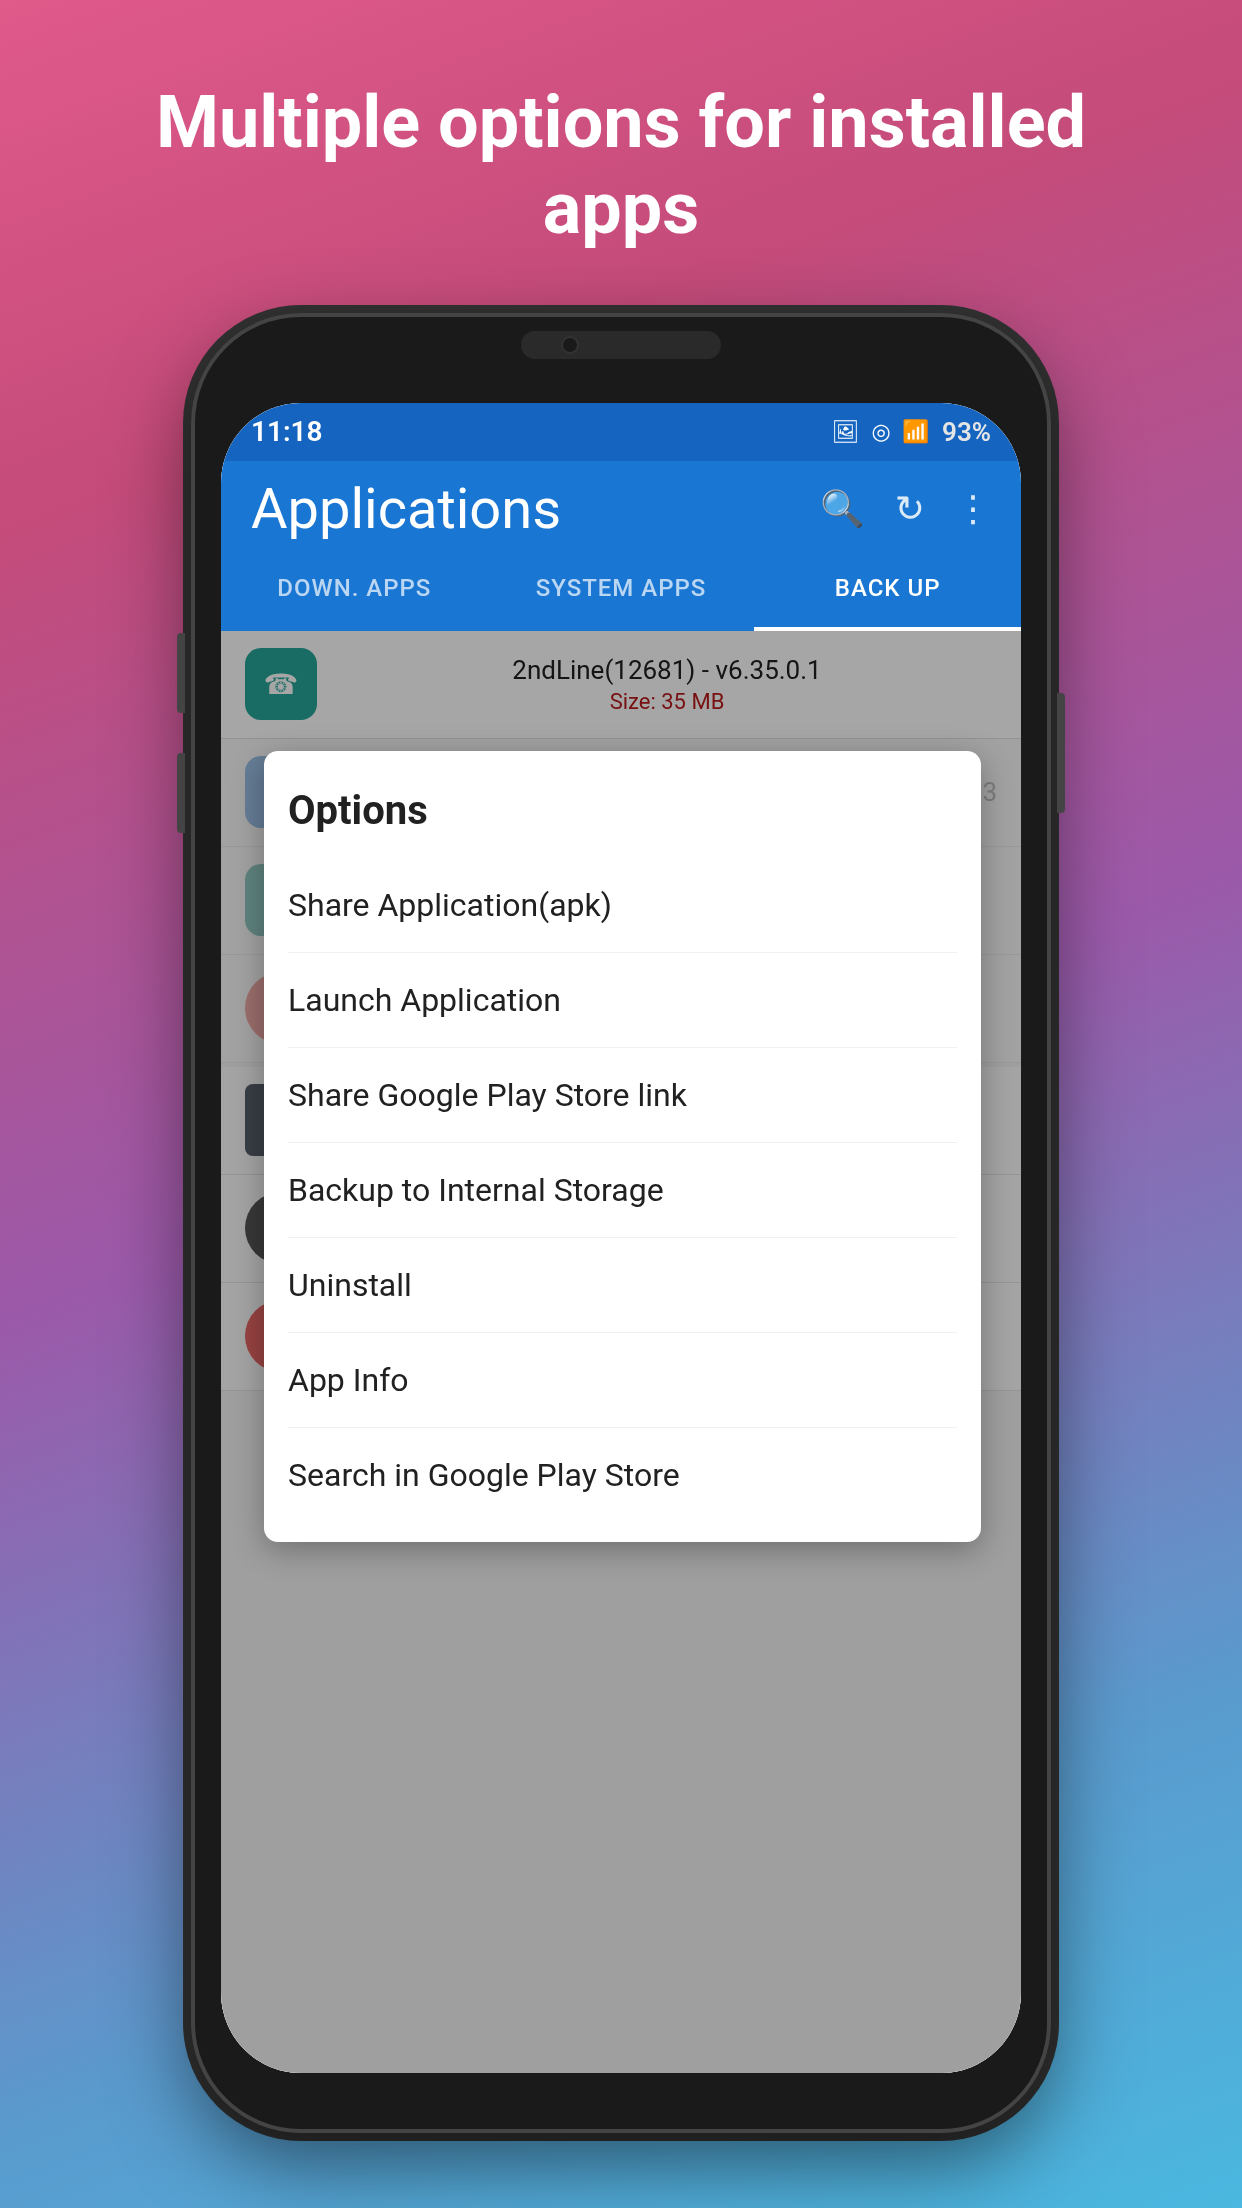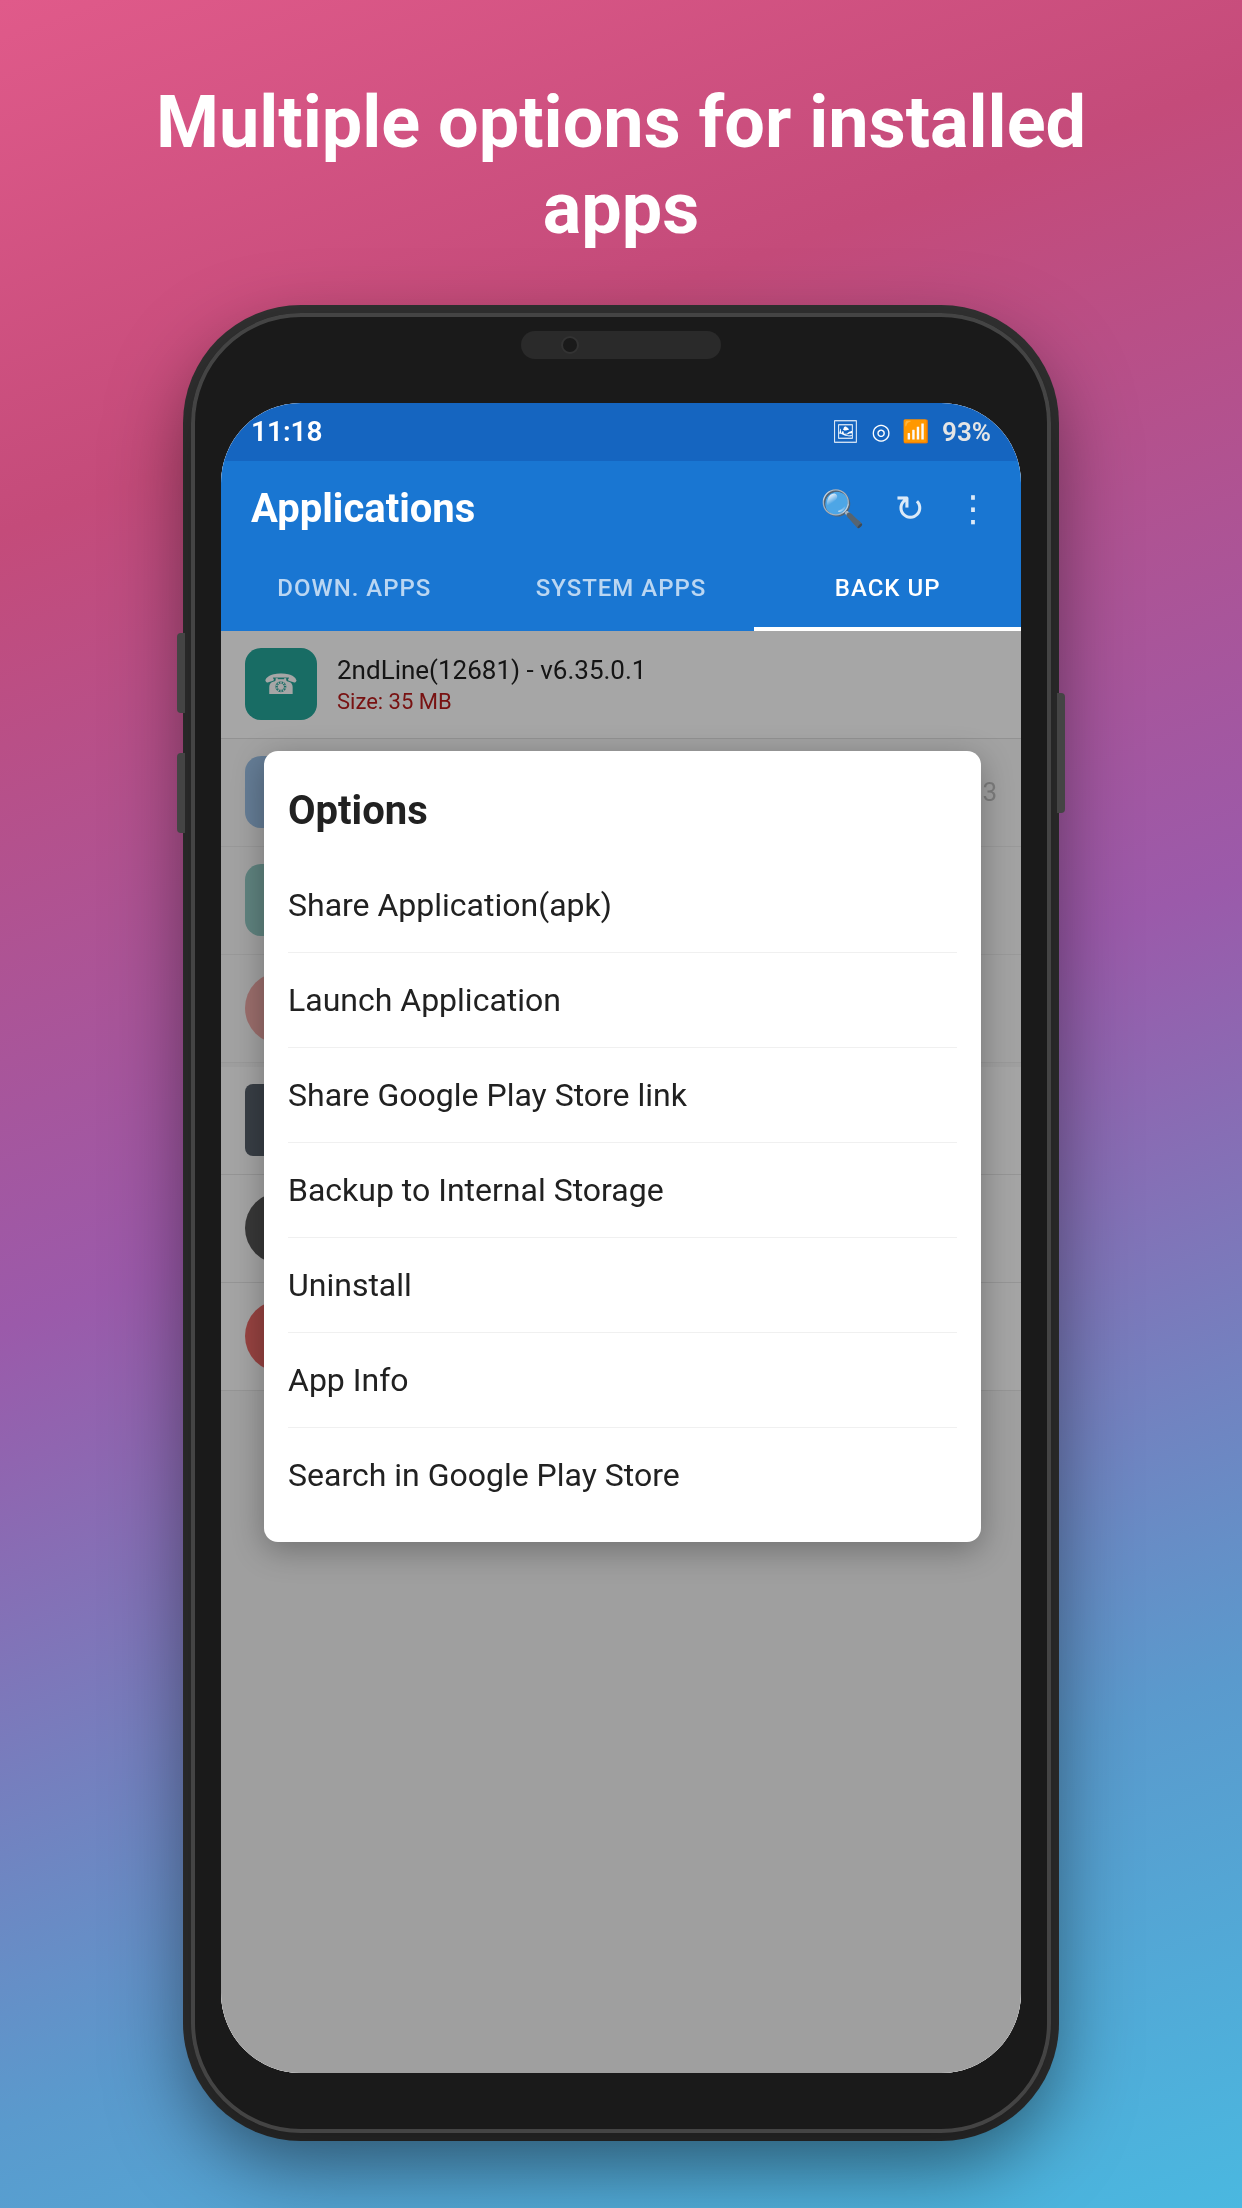--- a/index.html
+++ b/index.html
@@ -156,22 +156,22 @@
       background: #1976d2;
       height: 96px;
       display: flex;
       align-items: center;
       padding: 0 30px;
       flex-shrink: 0;
     }
 
     .app-bar-title {
       color: #fff;
-      font-size: 40px;
-      font-weight: 700;
+      font-size: 56px;
+      font-weight: 400;
       flex: 1;
     }
 
     .app-bar-icons {
       display: flex;
       gap: 30px;
     }
 
     .app-bar-icon {
       color: rgba(255,255,255,0.85);
@@ -230,20 +230,21 @@
       margin-right: 20px;
       flex-shrink: 0;
       display: flex;
       align-items: center;
       justify-content: center;
       font-size: 32px;
     }
 
     .app-info {
       flex: 1;
+      text-align: center;
     }
 
     .app-name {
       font-size: 26px;
       color: #212121;
       font-weight: 400;
     }
 
     .app-size {
       font-size: 22px;

